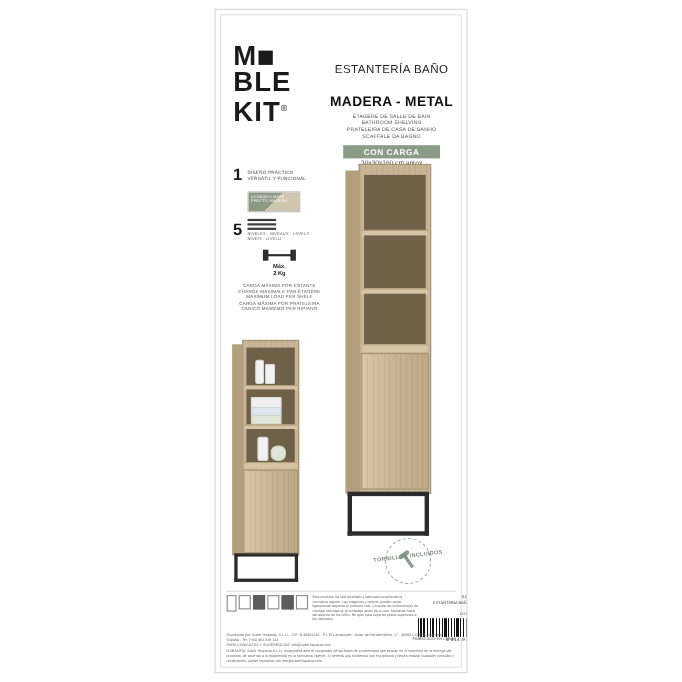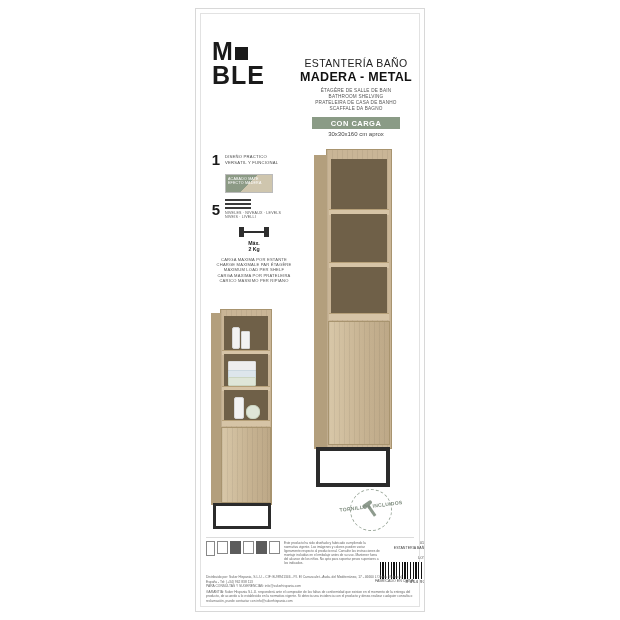--- a/index.html
+++ b/index.html
@@ -75,21 +75,21 @@
     font-size: 10.5px;
     letter-spacing: 0.4px;
     color: #222;
     font-weight: normal;
   }
   #title-sub {
     font-size: 12.5px;
     font-weight: bold;
     color: #111;
     letter-spacing: 0.3px;
-    margin-top: 1px;
+    margin-top: 16px;
   }
   .title-langs {
     margin-top: 4px;
     font-size: 4.7px;
     line-height: 6px;
     color: #555;
     letter-spacing: 0.2px;
   }
   #door-badge {
     margin: 5px auto 0 auto;
@@ -420,20 +420,23 @@
 <body>
 
 <div id="package">
   <div class="inner-frame"></div>
 
   <div id="brand">
     <div class="brand-line">
       <span>M</span><span class="sq"></span>
     </div>
     <div class="brand-line">BLE</div>
+    <div class="brand-line">
+      <span>KIT</span><span class="brand-r">®</span>
+    </div>
   </div>
 
   <div id="title-block">
     <div id="title-main">ESTANTERÍA BAÑO</div>
     <div id="title-sub">MADERA - METAL</div>
     <div class="title-langs" style="white-space: pre-line;">ÉTAGÈRE DE SALLE DE BAIN
 BATHROOM SHELVING
 PRATELEIRA DE CASA DE BANHO
 SCAFFALE DA BAGNO</div>
     <div id="door-badge">CON CARGA</div>

